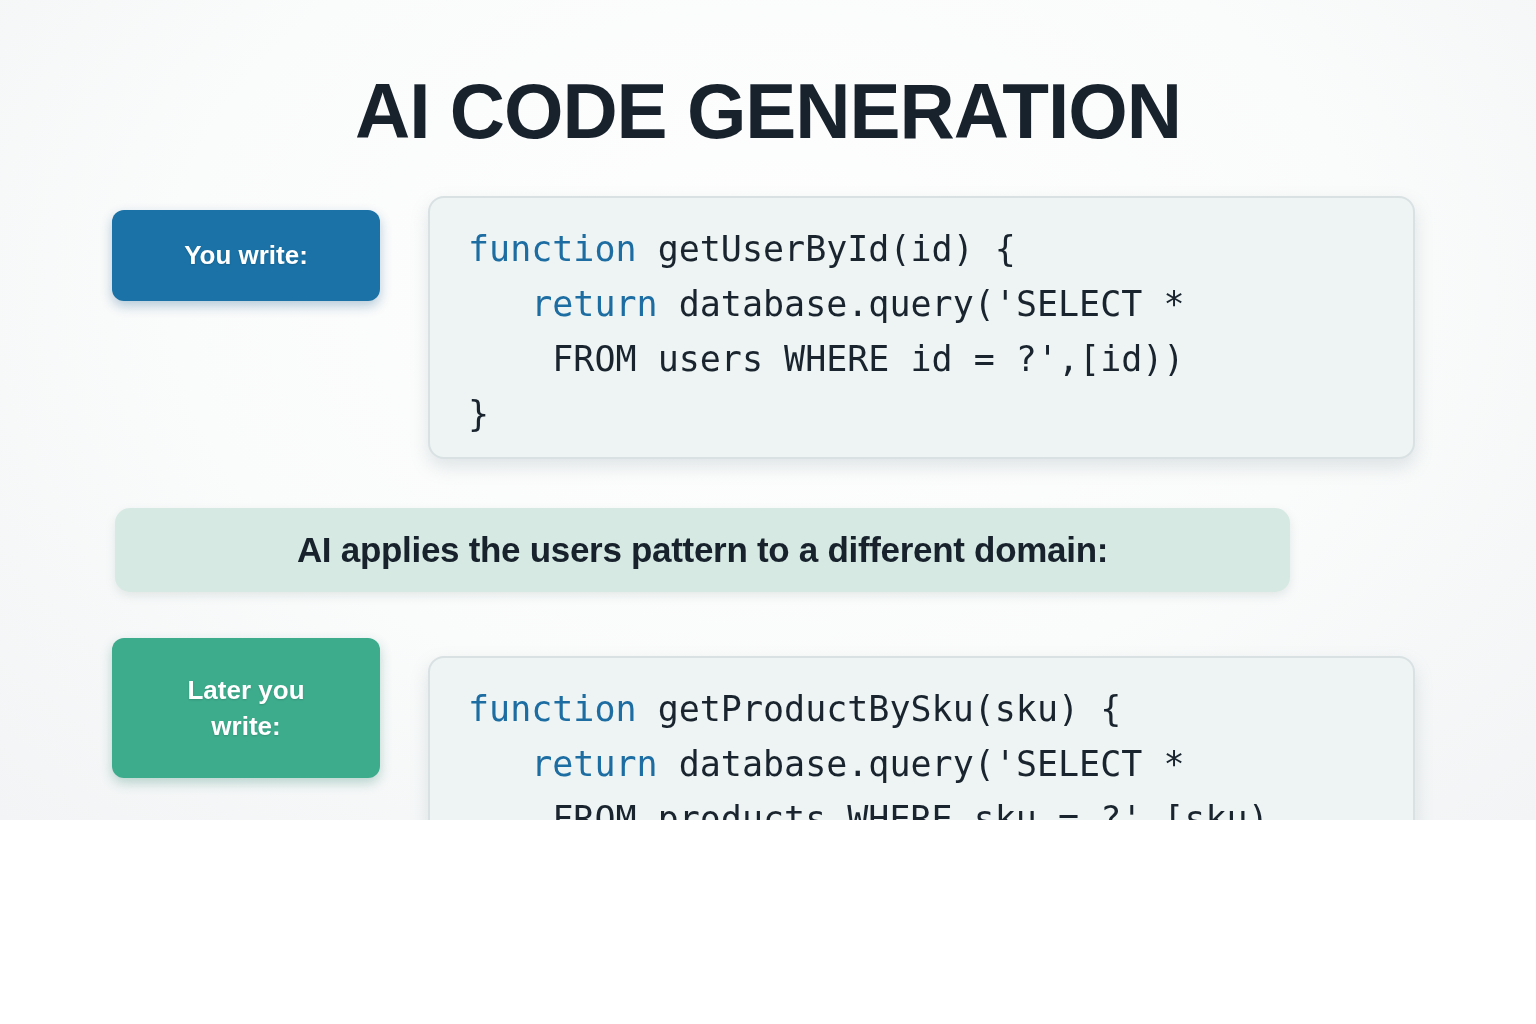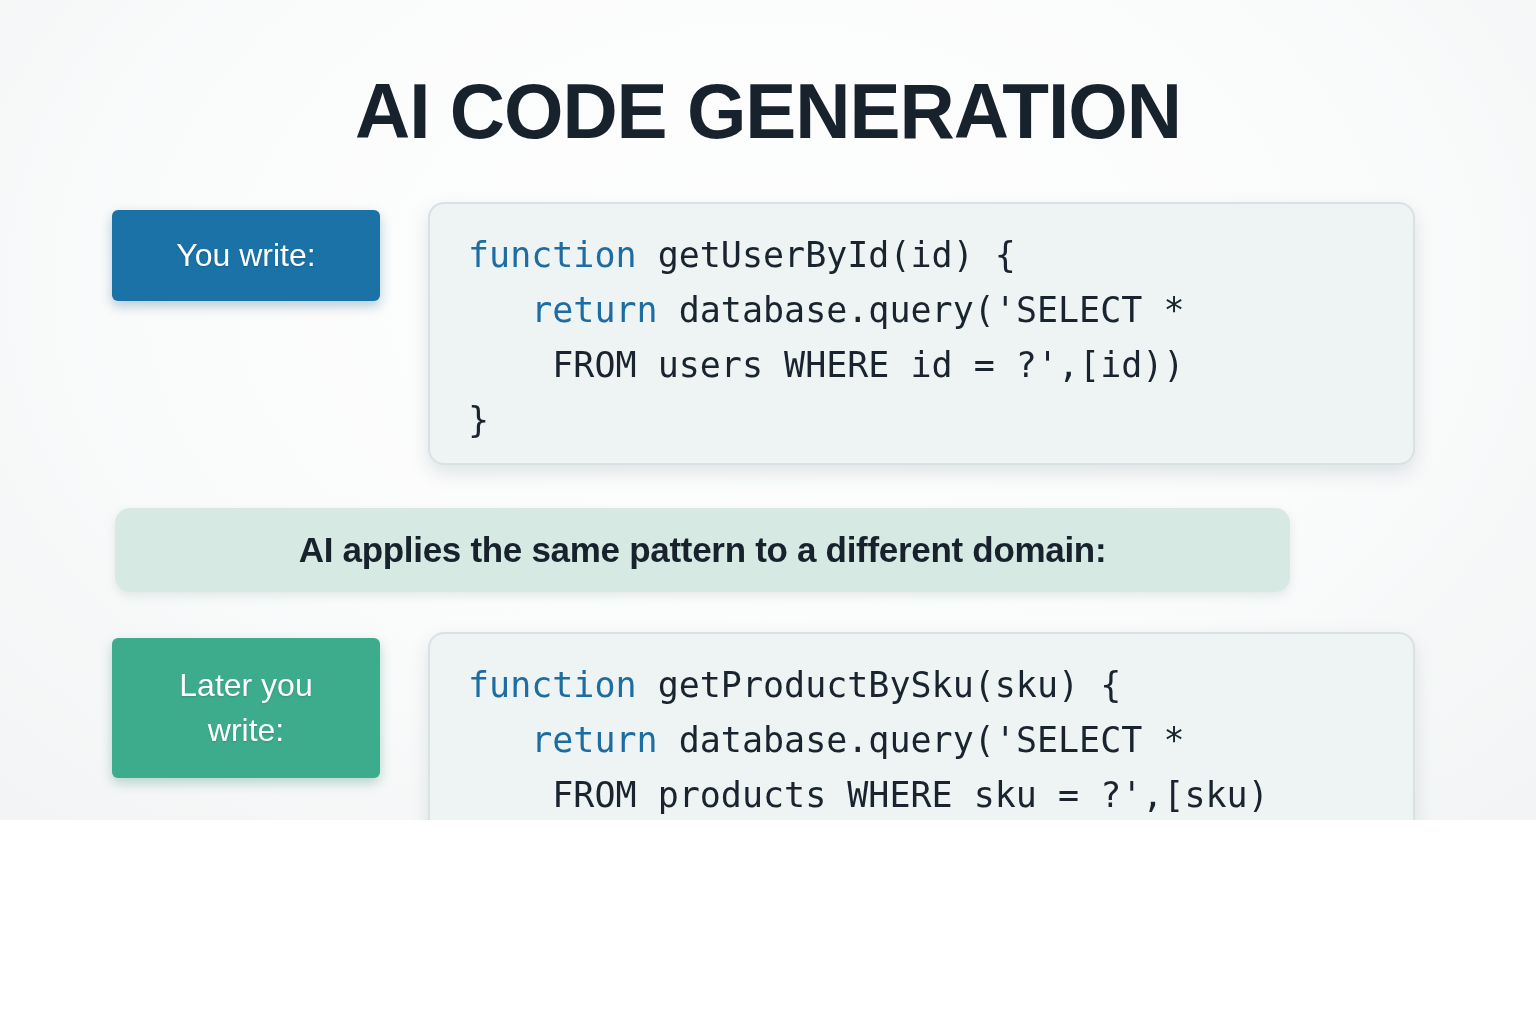--- a/index.html
+++ b/index.html
@@ -31,24 +31,24 @@
     color: var(--title-text, #19222e);
     transform: scaleX(0.98);
   }
 
   .tag {
     position: absolute;
     display: flex;
     align-items: center;
     justify-content: center;
     text-align: center;
-    border-radius: 6px;
+    border-radius: 12px;
     color: #ffffff;
-    font-size: 32px;
-    font-weight: 400;
+    font-size: 26px;
+    font-weight: 700;
     line-height: 1.4;
     text-shadow: 0 1px 2px rgba(0,0,0,0.15);
   }
 
   .tag.blue {
     left: 112px;
     top: 210px;
     width: 268px;
     height: 91px;
     background: var(--accent-blue, #1a72a6);
@@ -69,22 +69,22 @@
     position: absolute;
     left: 428px;
     width: 987px;
     background: var(--code-bg, #edf4f3);
     border: 2px solid var(--code-border, #d9e1e3);
     border-radius: 16px;
     box-shadow: 0 8px 18px rgba(125, 145, 155, 0.22);
     padding: 24px 20px 20px 38px;
   }
 
-  .code-card.first  { top: 202px; height: 263px; }
-  .code-card.second { top: 632px; height: 266px; }
+  .code-card.first  { top: 196px; height: 263px; }
+  .code-card.second { top: 656px; height: 266px; }
 
   .code-line {
     font-family: "DejaVu Sans Mono", "Liberation Mono", monospace;
     font-size: 35px;
     line-height: 55px;
     white-space: pre;
     color: var(--code-text, #19242f);
     font-weight: 500;
   }
 
@@ -119,21 +119,21 @@
 
   <h1 class="title">AI CODE GENERATION</h1>
 
   <div class="tag blue">
     <span>You write:</span>
   </div>
 
   <pre class="code-card first"><div class="code-line"><span class="kw">function</span><span class="pl"> getUserById(id) {</span></div><div class="code-line"><span class="pl">   </span><span class="kw">return</span><span class="pl"> database.query('SELECT *</span></div><div class="code-line"><span class="pl">    FROM users WHERE id = ?',[id))</span></div><div class="code-line"><span class="pl">}</span></div></pre>
 
   <div class="banner">
-    <span>AI applies the same pattern to a different domain:</span>
+    <span>AI applies the users pattern to a different domain:</span>
   </div>
 
   <div class="tag green">
     <span>Later you write:</span>
   </div>
 
   <pre class="code-card second"><div class="code-line"><span class="kw">function</span><span class="pl"> getProductBySku(sku) {</span></div><div class="code-line"><span class="pl">   </span><span class="kw">return</span><span class="pl"> database.query('SELECT *</span></div><div class="code-line"><span class="pl">    FROM products WHERE sku = ?',[sku)</span></div><div class="code-line"><span class="pl">}</span></div></pre>
 
 </div>
 

